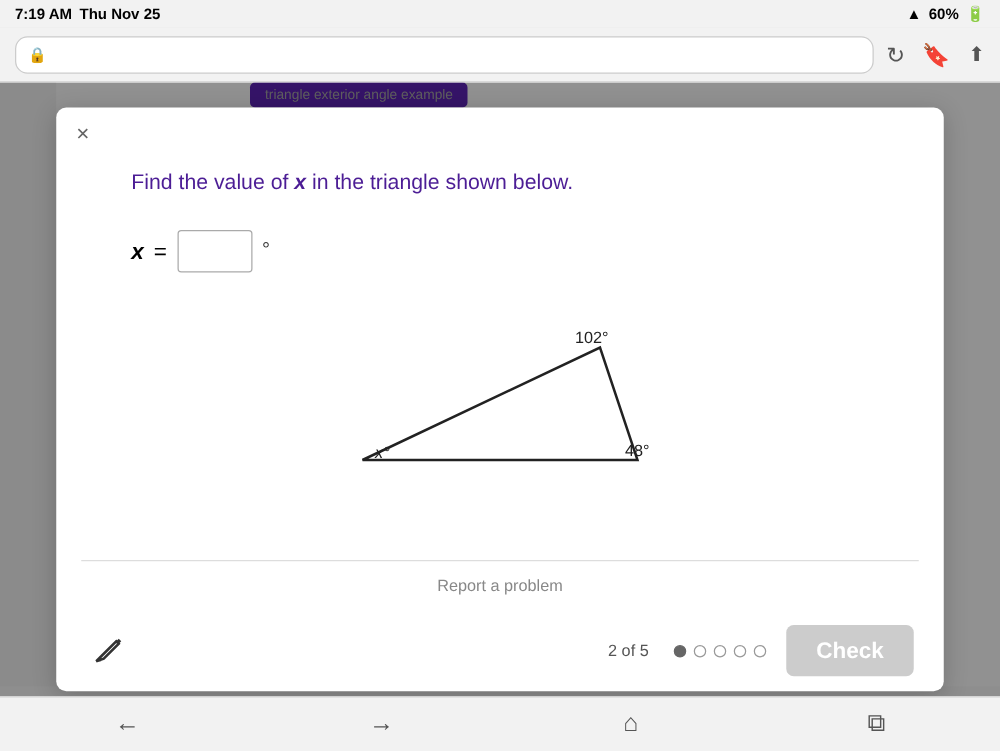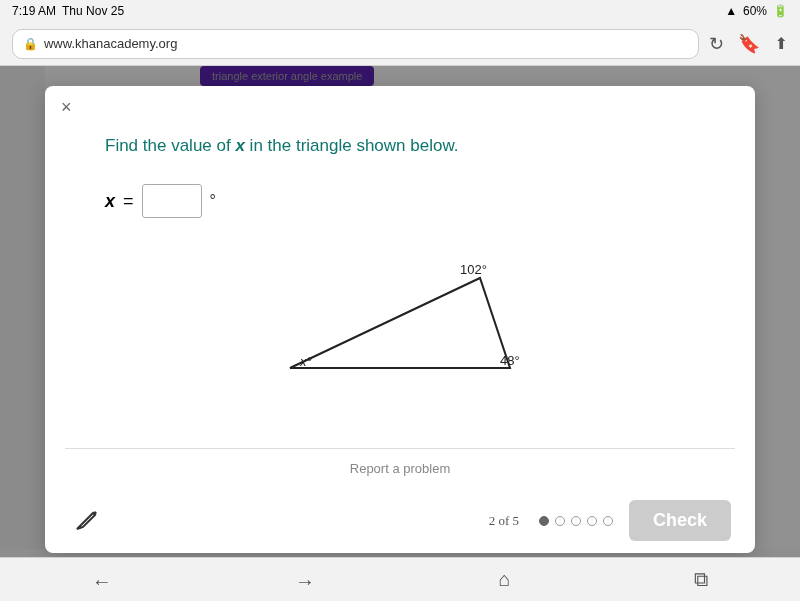--- a/index.html
+++ b/index.html
@@ -13,21 +13,21 @@
 
     
     .status-bar {
       background: #f2f2f2;
       height: 22px;
       display: flex;
       align-items: center;
       justify-content: space-between;
       padding: 0 12px;
       font-size: 12px;
-      font-weight: 400;
+      font-weight: 700;
     }
     .status-bar-left { display: flex; align-items: center; gap: 6px; }
     .status-bar-right { display: flex; align-items: center; gap: 6px; }
 
     
     .browser-chrome {
       background: #f2f2f2;
       height: 44px;
       display: flex;
       align-items: center;
@@ -196,21 +196,21 @@
       line-height: 1;
     }
 
     .modal-body {
       flex: 1;
       padding: 50px 60px 20px 60px;
     }
 
     .question-title {
       font-size: 17px;
-      color: #0f766e;
+      color: #4c1d95;
       margin-bottom: 28px;
       font-weight: 400;
     }
     .question-title em {
       font-style: italic;
       font-weight: 600;
     }
 
     .answer-row {
       display: flex;
@@ -299,21 +299,20 @@
     }
     .dot.filled {
       background: #666;
       border-color: #666;
     }
 
     .progress-label {
       font-size: 13px;
       color: #555;
       margin-right: 4px;
-      font-family: Liberation Serif, serif;
     }
 
     .check-btn {
       background: #ccc;
       color: white;
       border: none;
       border-radius: 6px;
       padding: 10px 24px;
       font-size: 18px;
       font-weight: 600;
@@ -352,21 +351,20 @@
   <div class="status-bar-right">
     <span class="antenna-icon">▲</span>
     <span>60%</span>
     <span>🔋</span>
   </div>
 </div>
 
 <div class="browser-chrome">
   <div class="address-bar">
     <span class="lock-icon">🔒</span>
-    <span>www.khanacademy.org</span>
   </div>
   <div class="browser-actions">
     <span style="font-size:18px;cursor:pointer;">↻</span>
     <span style="font-size:18px;cursor:pointer;">🔖</span>
     <span style="font-size:16px;cursor:pointer;">⬆</span>
   </div>
 </div>
 
 <div class="main-area">
 

